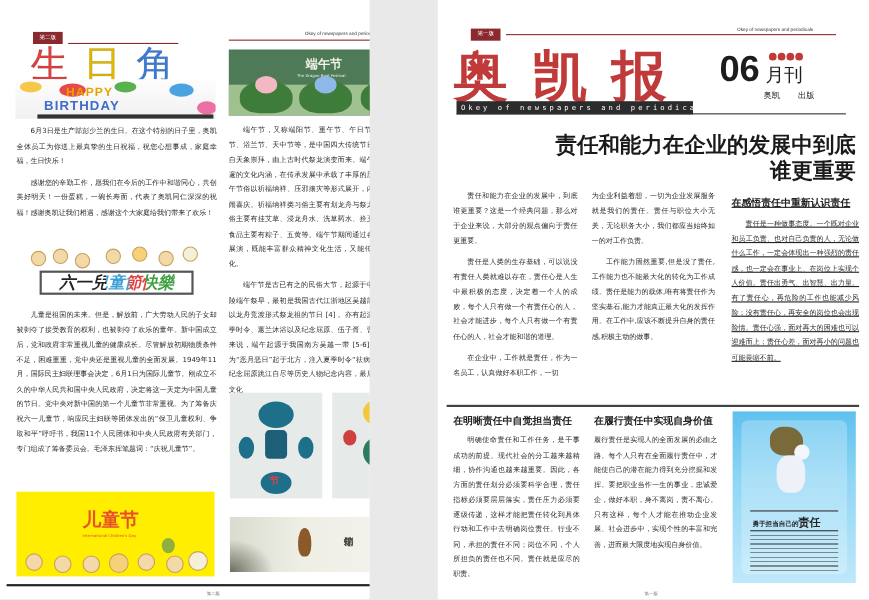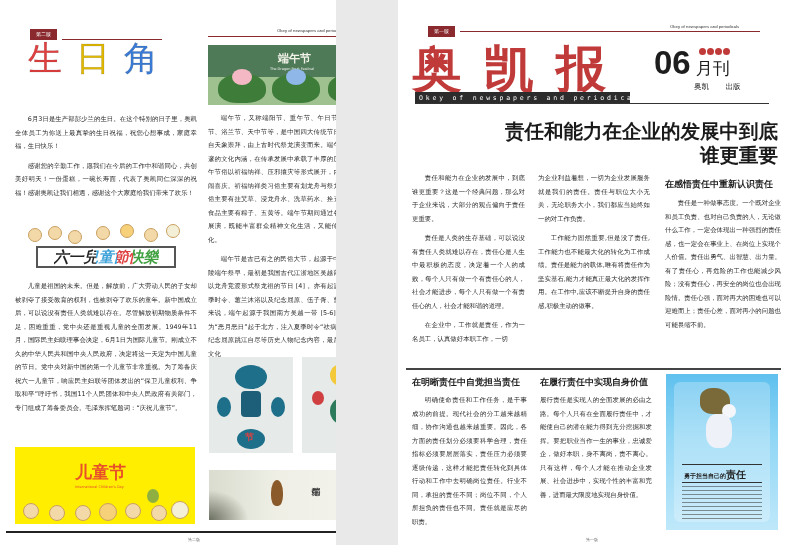--- a/index.html
+++ b/index.html
@@ -50,41 +50,51 @@
 <div class="page page-left">
   <div class="abs ribbon" style="left:30px;top:29px;">第二版</div>
   <div class="abs rule-red" style="left:62px;top:39px;width:100px;"></div>
   <div class="abs tagline-small" style="left:277px;top:28px;">Okey  of newspapers and periodicals</div>
   <div class="abs rule-red" style="left:208px;top:36px;width:176px;"></div>
 
   <div class="abs bday-title" style="left:28px;top:36px;">
     <span style="color:#e0403f">生</span><span style="color:#e0b800">日</span><span style="color:#3a7bd5">角</span>
   </div>
 
+  <div class="abs bday-banner" style="left:14px;top:72px;width:182px;height:36px;">
+    <div class="balloon" style="left:4px;top:2px;width:20px;height:10px;background:#f6c84a;"></div>
+    <div class="balloon" style="left:40px;top:4px;width:24px;height:12px;background:#e84848;"></div>
+    <div class="balloon" style="left:90px;top:2px;width:20px;height:10px;background:#58b14e;"></div>
+    <div class="balloon" style="left:140px;top:4px;width:22px;height:12px;background:#4aa3e0;"></div>
+    <div class="balloon" style="left:165px;top:20px;width:18px;height:12px;background:#ec6fa5;"></div>
+    <div class="bday-text" style="left:46px;top:6px;font-size:11px;color:#e8a200;">HAPPY</div>
+    <div class="bday-text" style="left:26px;top:17px;font-size:12px;color:#3d6dc7;">BIRTHDAY</div>
+    <div class="abs" style="left:20px;top:32px;width:160px;height:4px;background:#333;"></div>
+  </div>
 
   <div class="abs txt" style="left:15px;top:113px;width:182px;">
     <p>6月3日是生产部彭少兰的生日。在这个特别的日子里，奥凯全体员工为你送上最真挚的生日祝福，祝您心想事成，家庭幸福，生日快乐！</p>
     <p>感谢您的辛勤工作，愿我们在今后的工作中和谐同心，共创美好明天！一份蛋糕，一碗长寿面，代表了奥凯同仁深深的祝福！感谢奥凯让我们相遇，感谢这个大家庭给我们带来了欢乐！</p>
   </div>
 
   <div class="abs kids-banner" style="left:16px;top:220px;width:178px;height:56px;">
     <div class="kid" style="left:12px;top:8px;"></div>
     <div class="kid" style="left:32px;top:6px;"></div>
     <div class="kid" style="left:52px;top:10px;"></div>
     <div class="kid" style="left:80px;top:6px;"></div>
     <div class="kid" style="left:104px;top:4px;background:#f7d07a;"></div>
     <div class="kid" style="left:128px;top:8px;"></div>
     <div class="kid" style="left:150px;top:4px;background:#f4f0d8;"></div>
     <div class="kids-label">
       <span style="background:linear-gradient(90deg,#222 0,#222 40%,#3aa0d8 40%,#3aa0d8 60%,#e04040 60%,#e04040 75%,#40a040 75%);-webkit-background-clip:text;color:transparent;font-style:italic;">六一兒童節快樂</span>
     </div>
   </div>
 
   <div class="abs txt" style="left:15px;top:280px;width:182px;">
-    <p>儿童是祖国的未来。但是，解放前，广大劳动人民的子女却被剥夺了接受教育的权利，也被剥夺了欢乐的童年。新中国成立后，可以说没有责任人类就难以存在。尽管解放初期物质条件不足，困难重重，党中央还是重视儿童的全面发展。1949年11月，国际民主妇联理事会决定，6月1日为国际儿童节。刚成立不久的中华人民共和国中央人民政府，决定将这一天定为中国儿童的节日。党中央对新中国的第一个儿童节非常重视。为了筹备庆祝六一儿童节，响应民主妇联等团体发出的“保卫儿童权利、争取和平”呼吁书，我国11个人民团体和中央人民政府有关部门，专门组成了筹备委员会。毛泽东挥笔题词：“庆祝儿童节”。</p>
+    <p>儿童是祖国的未来。但是，解放前，广大劳动人民的子女却被剥夺了接受教育的权利，也被剥夺了欢乐的童年。新中国成立后，党和政府非常重视儿童的健康成长。尽管解放初期物质条件不足，困难重重，党中央还是重视儿童的全面发展。1949年11月，国际民主妇联理事会决定，6月1日为国际儿童节。刚成立不久的中华人民共和国中央人民政府，决定将这一天定为中国儿童的节日。党中央对新中国的第一个儿童节非常重视。为了筹备庆祝六一儿童节，响应民主妇联等团体发出的“保卫儿童权利、争取和平”呼吁书，我国11个人民团体和中央人民政府有关部门，专门组成了筹备委员会。毛泽东挥笔题词：“庆祝儿童节”。</p>
   </div>
 
   <div class="abs yellow-box" style="left:15px;top:447px;width:180px;height:77px;">
     <div class="abs" style="left:60px;top:14px;font-size:17px;color:#e8502a;font-weight:bold;">儿童节</div>
     <div class="abs" style="left:60px;top:38px;font-size:3.5px;color:#e8502a;">International Children's Day</div>
     <div class="kid" style="left:8px;top:56px;width:16px;height:16px;"></div>
     <div class="kid" style="left:34px;top:58px;width:16px;height:16px;"></div>
     <div class="kid" style="left:60px;top:58px;width:16px;height:16px;"></div>
     <div class="kid" style="left:84px;top:56px;width:18px;height:18px;background:#f7d07a;"></div>
     <div class="kid" style="left:110px;top:56px;width:16px;height:16px;"></div>
@@ -169,21 +179,21 @@
     <p>责任和能力在企业的发展中，到底谁更重要？这是一个经典问题，那么对于企业来说，大部分的观点偏向于责任更重要。</p>
     <p>责任是人类的生存基础，可以说没有责任人类就难以存在，责任心是人生中最积极的态度，决定着一个人的成败，每个人只有做一个有责任心的人，社会才能进步，每个人只有做一个有责任心的人，社会才能和谐的道理。</p>
     <p>在企业中，工作就是责任，作为一名员工，认真做好本职工作，一切</p>
   </div>
 
   <div class="abs txt" style="left:140px;top:172px;width:112px;">
     <p style="text-indent:0">为企业利益着想，一切为企业发展服务就是我们的责任。责任与职位大小无关，无论职务大小，我们都应当始终如一的对工作负责。</p>
     <p>工作能力固然重要,但是没了责任,工作能力也不能最大化的转化为工作成绩。责任是能力的载体,唯有将责任作为坚实基石,能力才能真正最大化的发挥作用。在工作中,应该不断提升自身的责任感,积极主动的做事。</p>
   </div>
 
-  <div class="abs" style="left:267px;top:178px;width:116px;">
+  <div class="abs" style="left:267px;top:178px;width:116px;text-decoration:underline;">
     <div class="sec-h">在感悟责任中重新认识责任</div>
     <div class="txt" style="margin-top:6px;">
       <p>责任是一种做事态度。一个既对企业和员工负责、也对自己负责的人，无论做什么工作，一定会体现出一种强烈的责任感，也一定会在事业上、在岗位上实现个人价值。责任出勇气、出智慧、出力量。有了责任心，再危险的工作也能减少风险；没有责任心，再安全的岗位也会出现险情。责任心强，面对再大的困难也可以迎难而上；责任心差，面对再小的问题也可能畏缩不前。</p>
     </div>
   </div>
 
   <div class="abs rule-dark" style="left:8px;top:368px;width:375px;"></div>
 
   <div class="abs" style="left:14px;top:376px;width:115px;">
     <div class="sec-h">在明晰责任中自觉担当责任</div>

